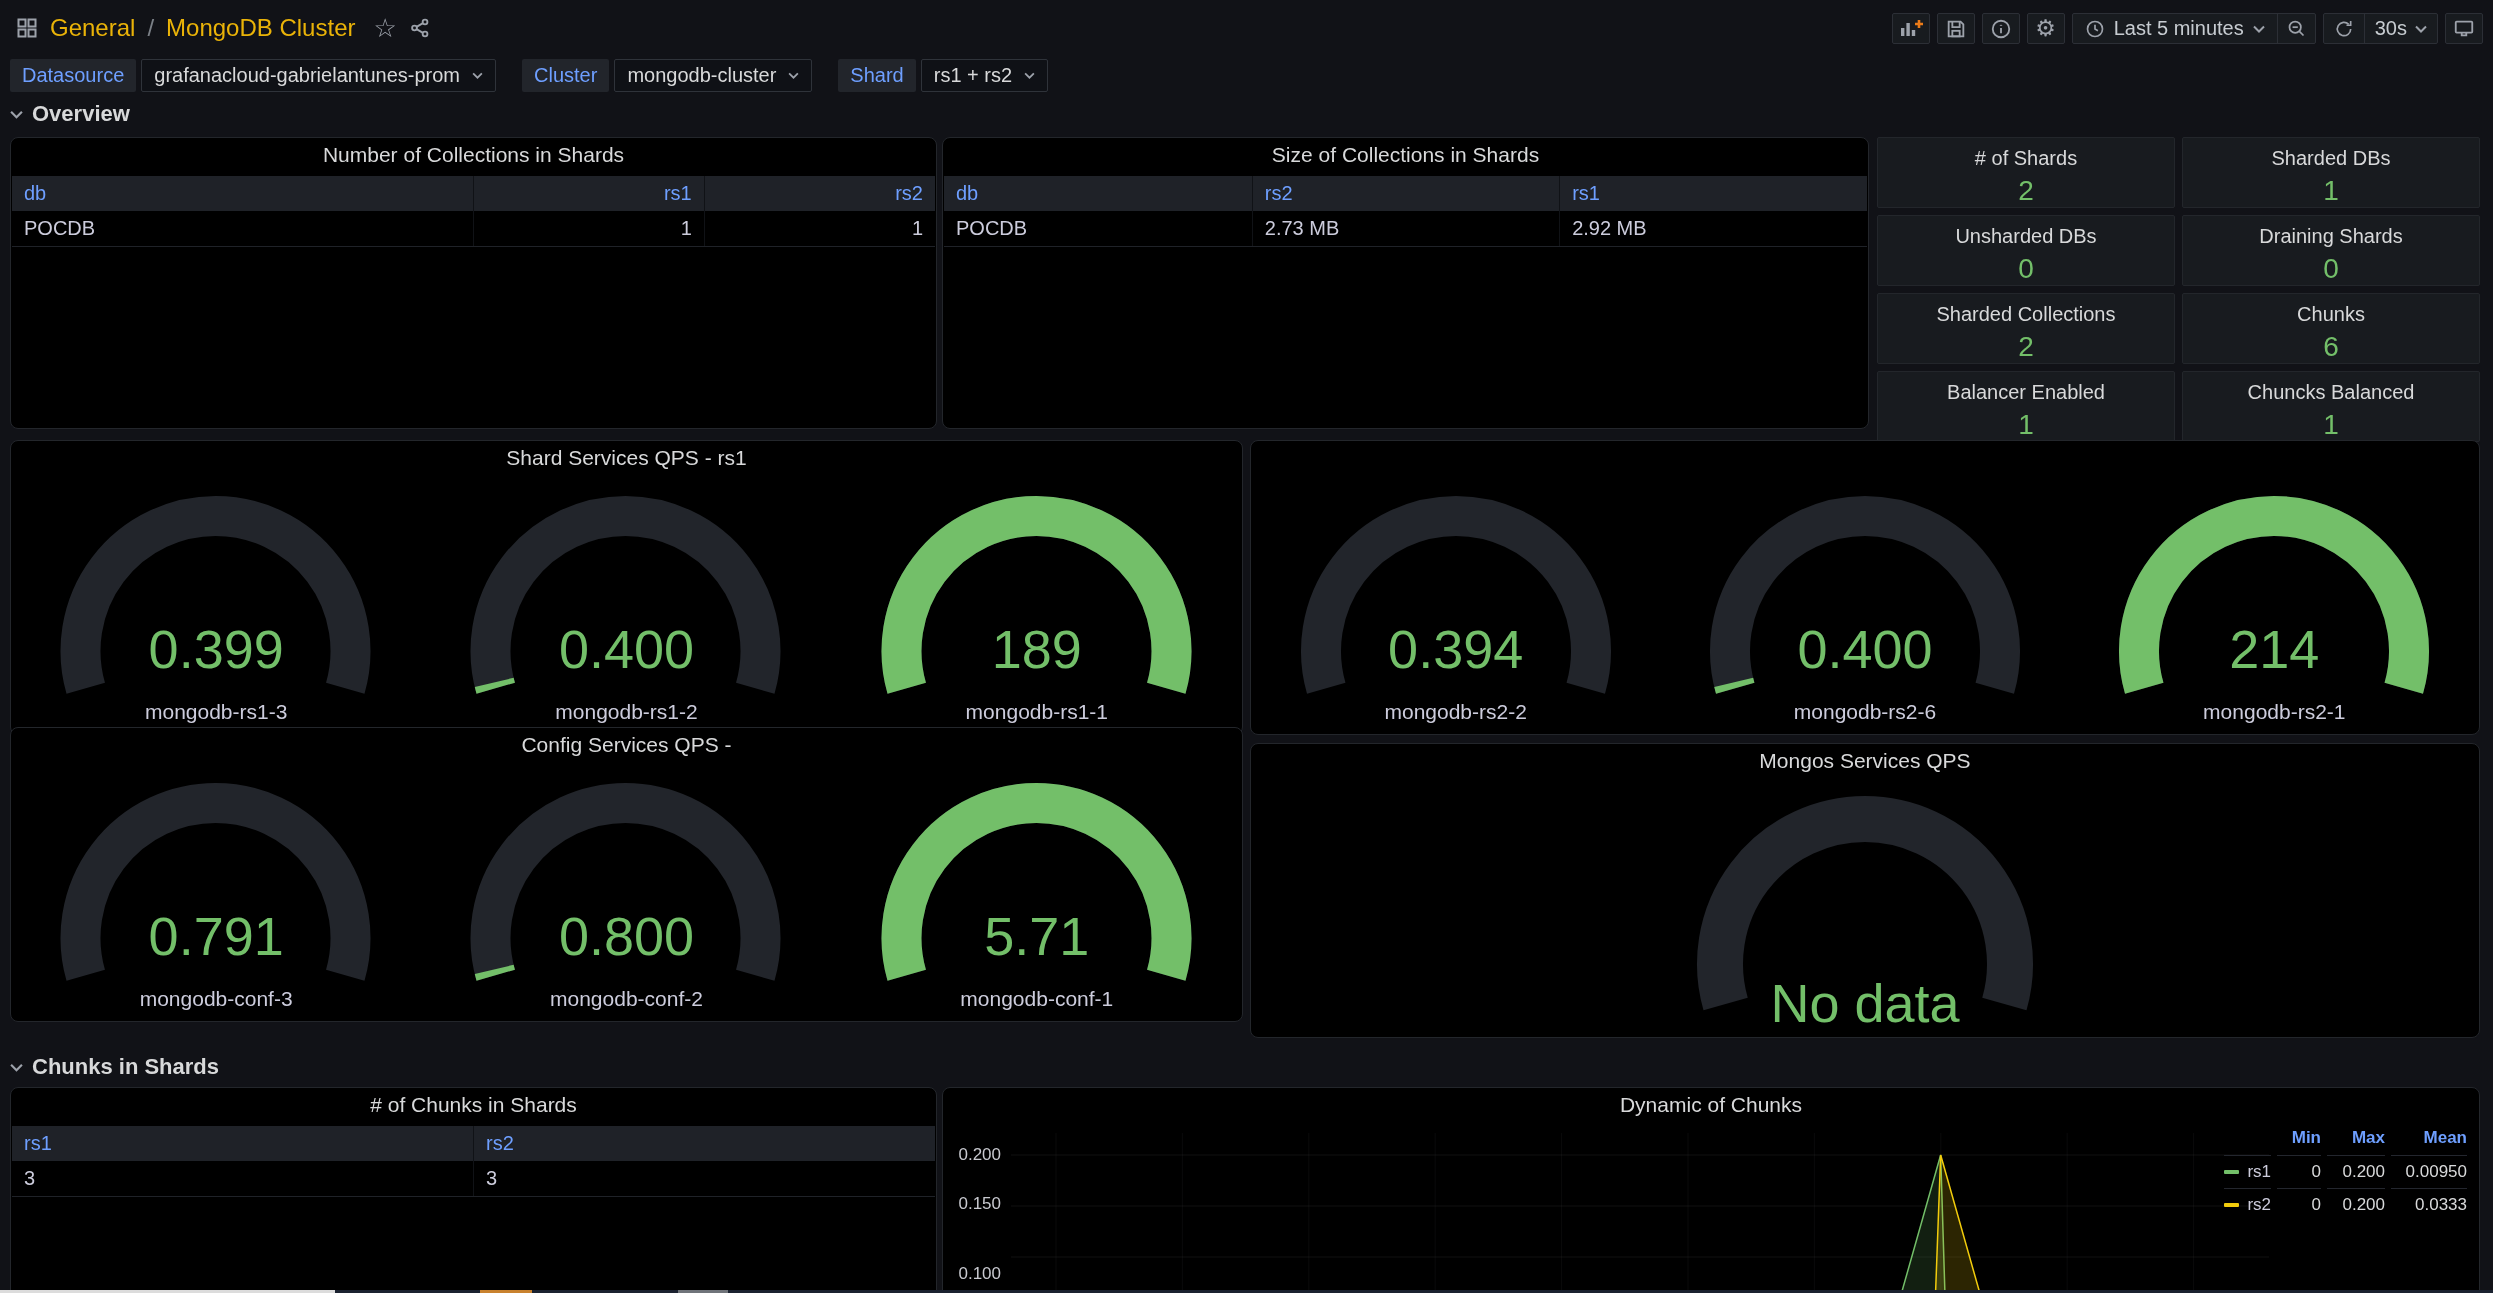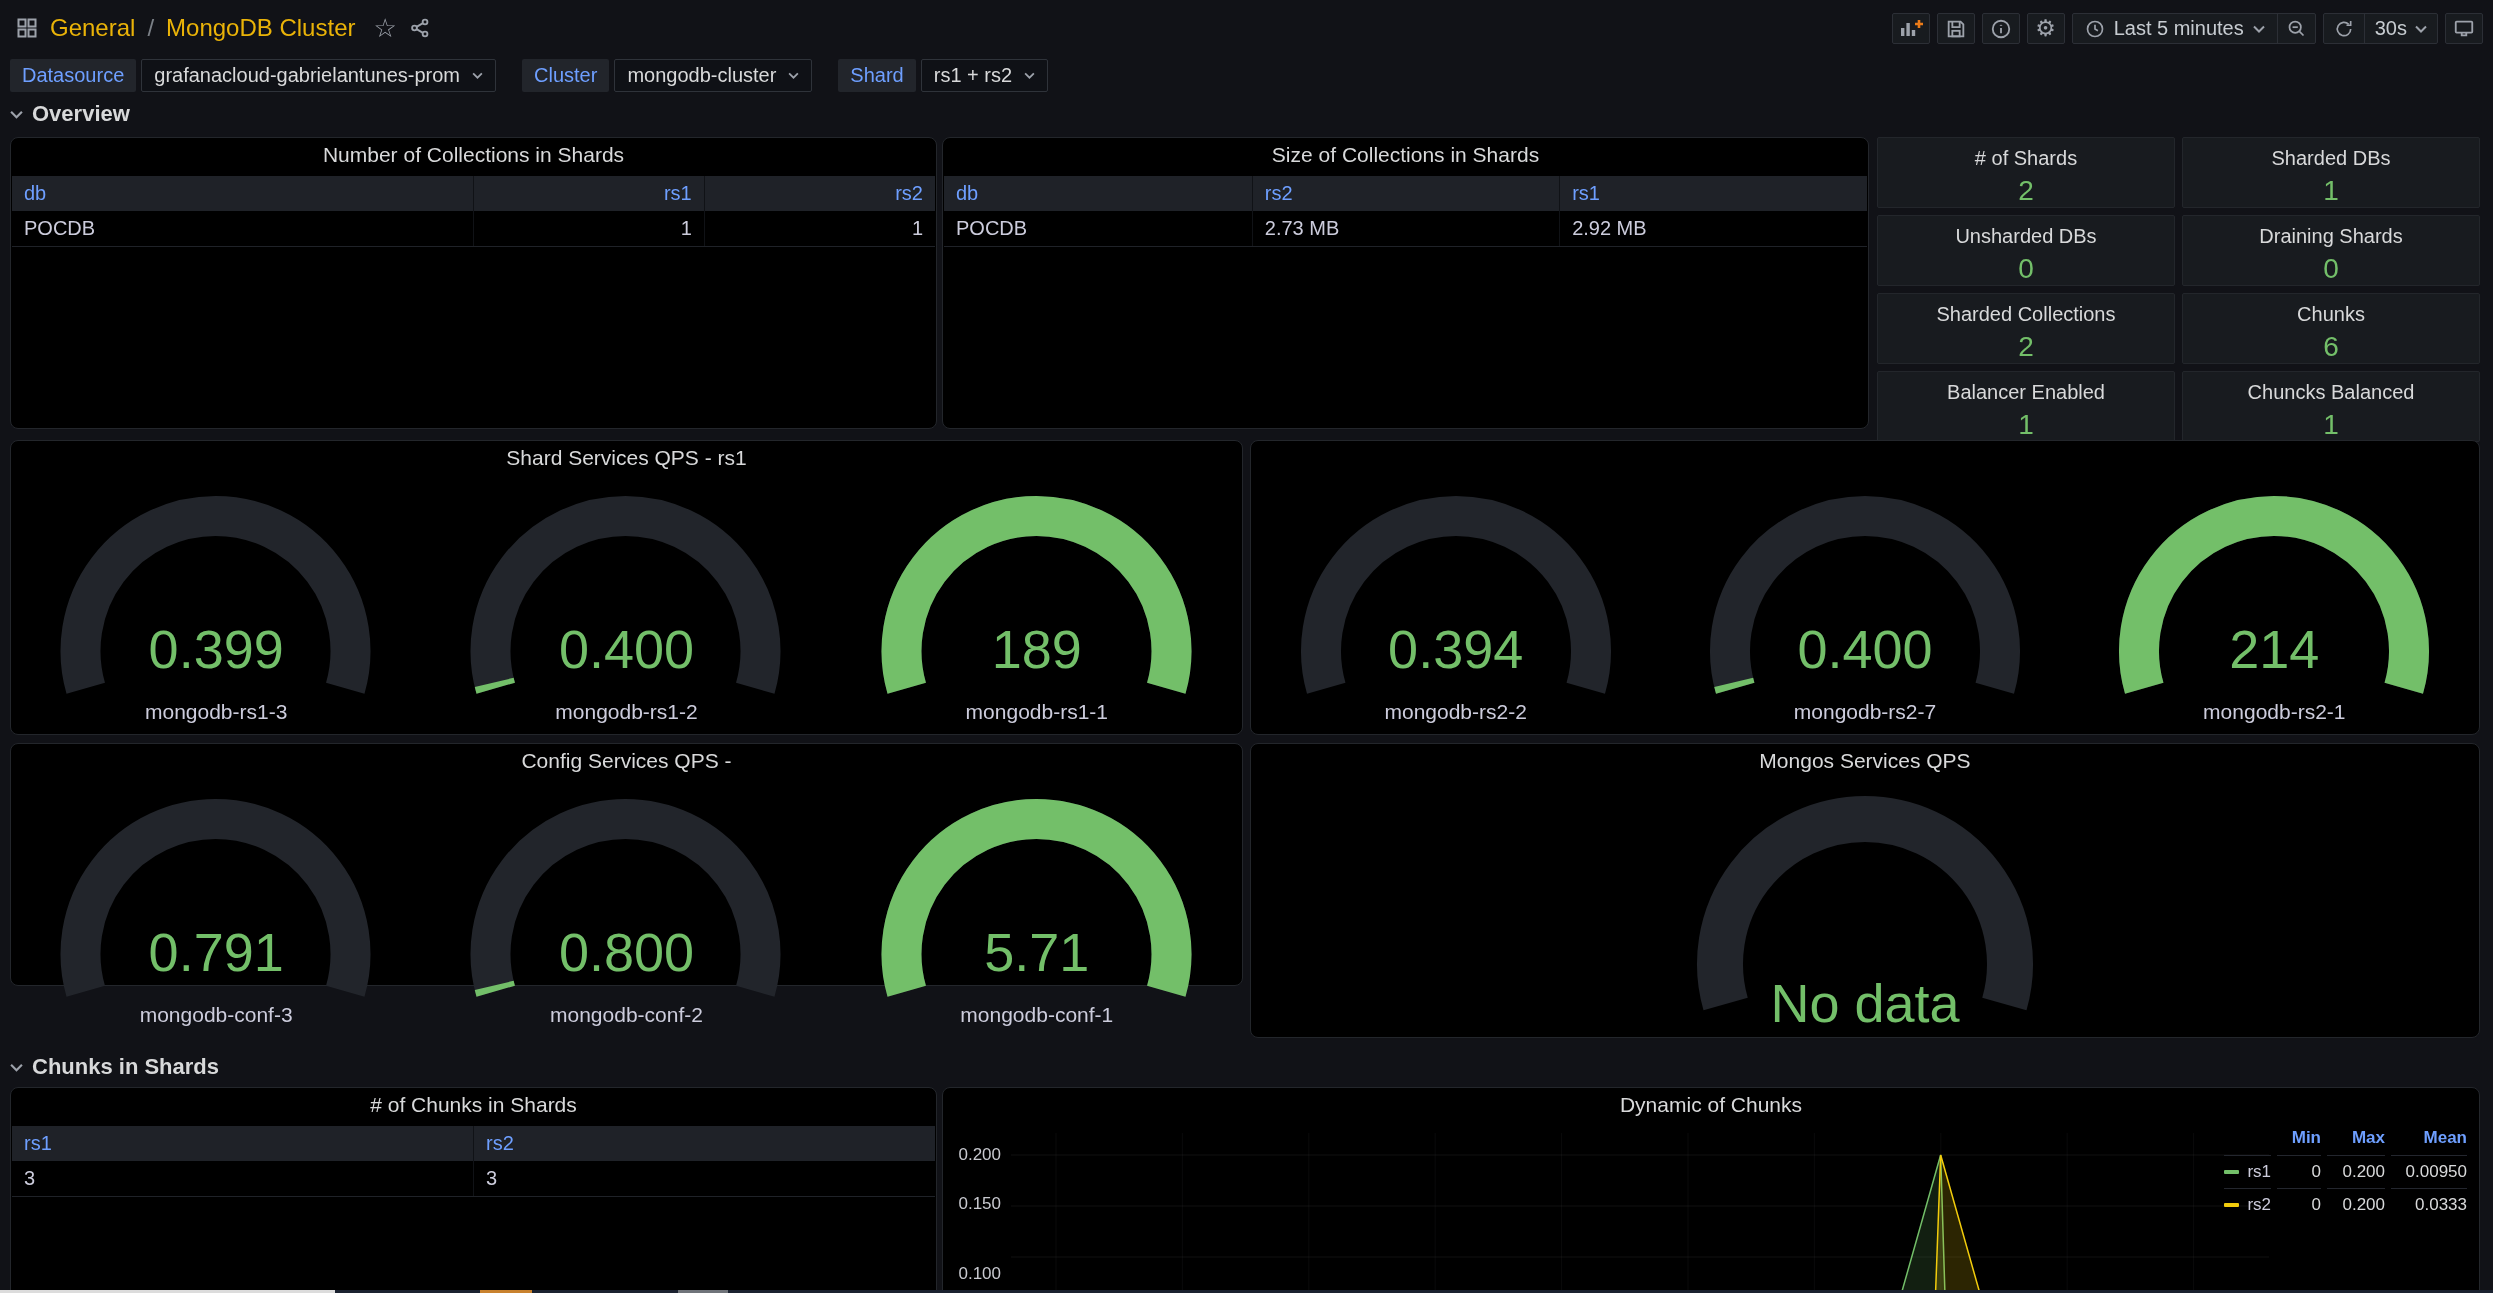--- a/index.html
+++ b/index.html
@@ -385,34 +385,34 @@
             </svg></div>
         <div class="gauge-value">0.394</div>
         <div class="gauge-label">mongodb-rs2-2</div>
       </div>
       <div class="gauge">
         <div class="gauge-svg"><svg width="410" height="235">
               <path d="M 75.22967104832696 215.21104303529486 A 135 135 0 1 1 334.77032895167304 215.21104303529486" fill="none" stroke="#22252b" stroke-width="40"></path>
               <path d="M 75.22967104832696 215.21104303529486 A 135 135 0 0 1 73.70589757828978 209.41430676105185" fill="none" stroke="#73BF69" stroke-width="40"></path>
             </svg></div>
         <div class="gauge-value">0.400</div>
-        <div class="gauge-label">mongodb-rs2-7</div>
+        <div class="gauge-label">mongodb-rs2-6</div>
       </div>
       <div class="gauge">
         <div class="gauge-svg"><svg width="410" height="235">
               <path d="M 75.22967104832696 215.21104303529486 A 135 135 0 1 1 334.77032895167304 215.21104303529486" fill="none" stroke="#22252b" stroke-width="40"></path>
               <path d="M 75.22967104832696 215.21104303529486 A 135 135 0 1 1 334.77032895167304 215.21104303529486" fill="none" stroke="#73BF69" stroke-width="40"></path>
             </svg></div>
         <div class="gauge-value">214</div>
         <div class="gauge-label">mongodb-rs2-1</div>
       </div>
     </div>
   </div>
 
-  <div class="panel" style="left:10px; top:743px; width:1233px; height:243px;text-decoration:underline;">
+  <div class="panel" style="left:10px; top:727px; width:1233px; height:295px;text-decoration:underline;">
     <div class="panel-title">Config Services QPS -</div>
     <div class="gauges">
       <div class="gauge">
         <div class="gauge-svg"><svg width="411" height="235">
               <path d="M 75.22967104832696 215.21104303529486 A 135 135 0 1 1 334.77032895167304 215.21104303529486" fill="none" stroke="#22252b" stroke-width="40"></path>
             </svg></div>
         <div class="gauge-value">0.791</div>
         <div class="gauge-label">mongodb-conf-3</div>
       </div>
       <div class="gauge">

